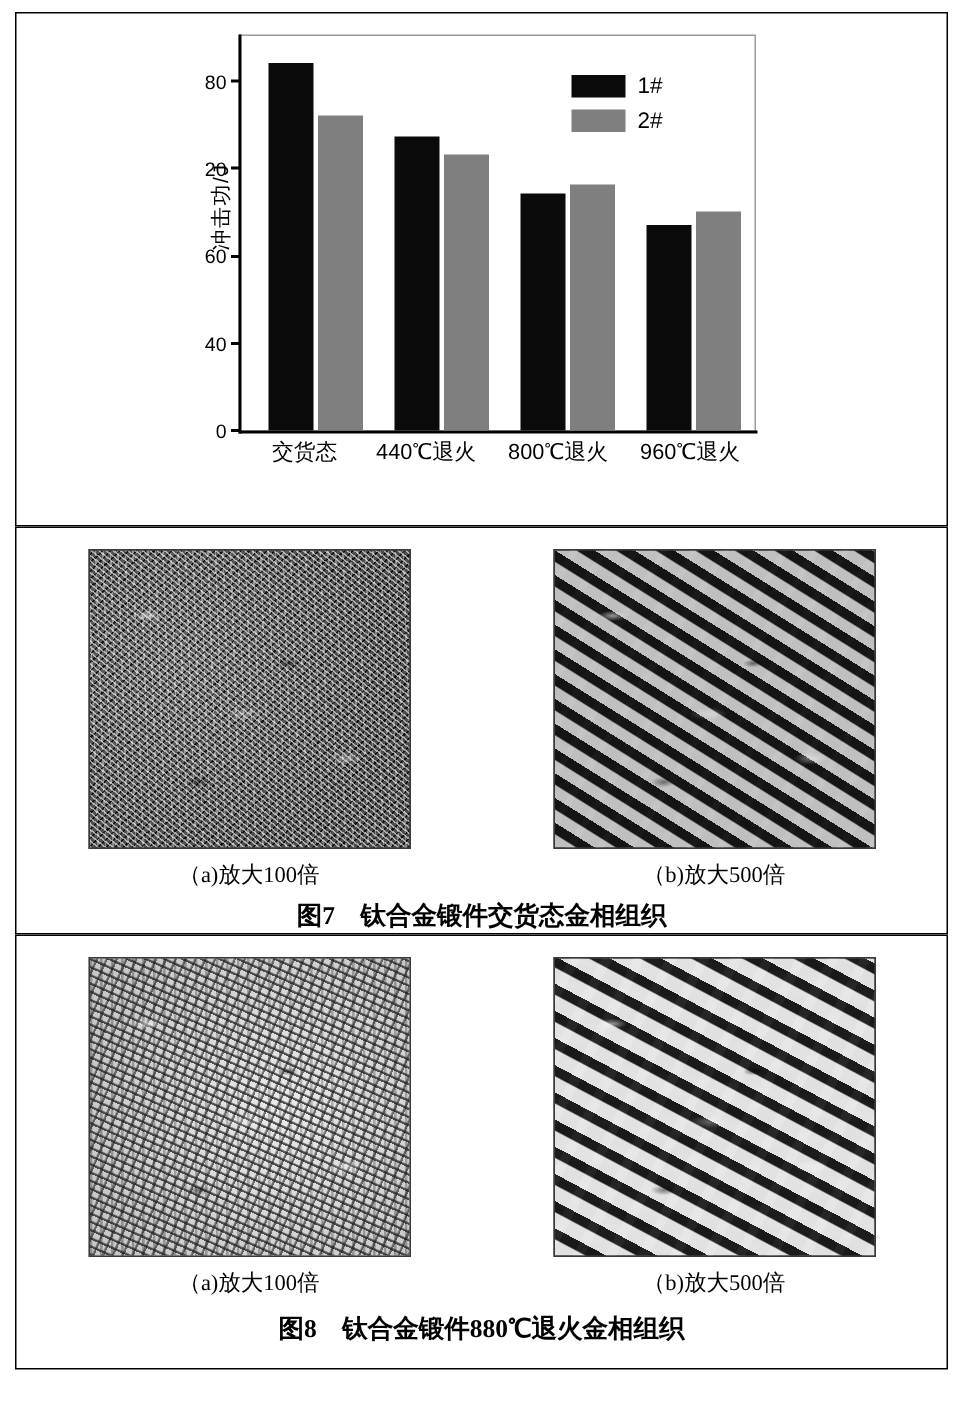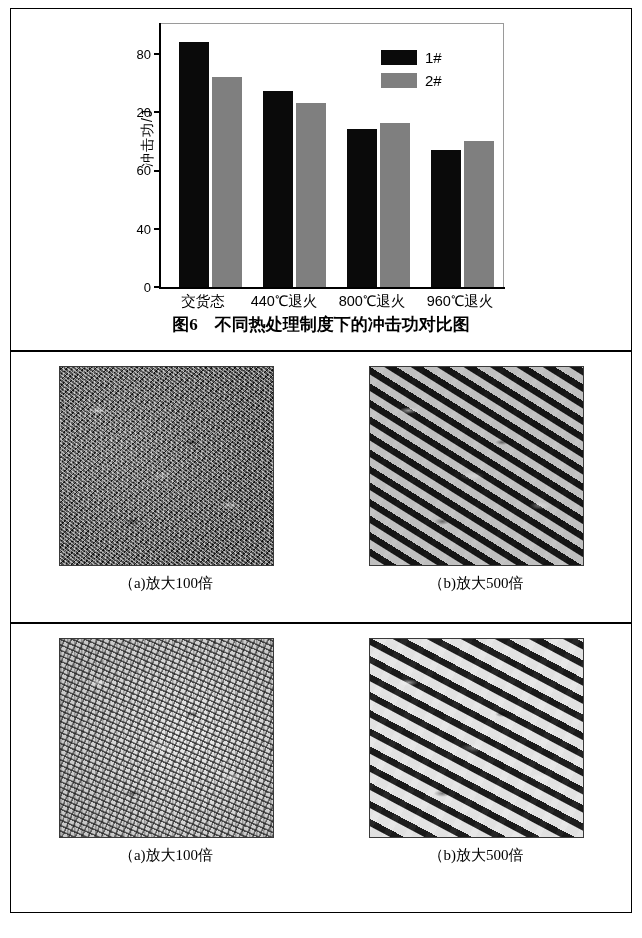--- a/index.html
+++ b/index.html
@@ -279,46 +279,47 @@
           <span class="legend-swatch sw1"></span>
           <span>1#</span>
         </div>
         <div class="legend-row">
           <span class="legend-swatch sw2"></span>
           <span>2#</span>
         </div>
       </div>
     </div>
 
-    <div class="fig-caption" id="cap6">图6　不同热处理制度下的冲击功对比图</div>
   </div>
 
   <div class="panel" id="panel-fig7">
     <div class="micro-row" style="top:14px">
       <div class="micro tex-a">
         <div class="grain-overlay"></div>
       </div>
       <div class="micro tex-b">
         <div class="grain-overlay"></div>
       </div>
     </div>
     <div class="sublabel-row" style="top:222px">
       <div class="sublabel">（a)放大100倍</div>
       <div class="sublabel">（b)放大500倍</div>
     </div>
+    <div class="fig-caption" style="top:247px">图7　钛合金锻件交货态金相组织</div>
   </div>
 
   <div class="panel" id="panel-fig8">
     <div class="micro-row" style="top:14px">
       <div class="micro tex-c">
         <div class="grain-overlay"></div>
       </div>
       <div class="micro tex-d">
         <div class="grain-overlay"></div>
       </div>
     </div>
     <div class="sublabel-row" style="top:222px">
       <div class="sublabel">（a)放大100倍</div>
       <div class="sublabel">（b)放大500倍</div>
     </div>
+    <div class="fig-caption" style="top:250px">图8　钛合金锻件880℃退火金相组织</div>
   </div>
 
 </div>
 
 </body></html>

